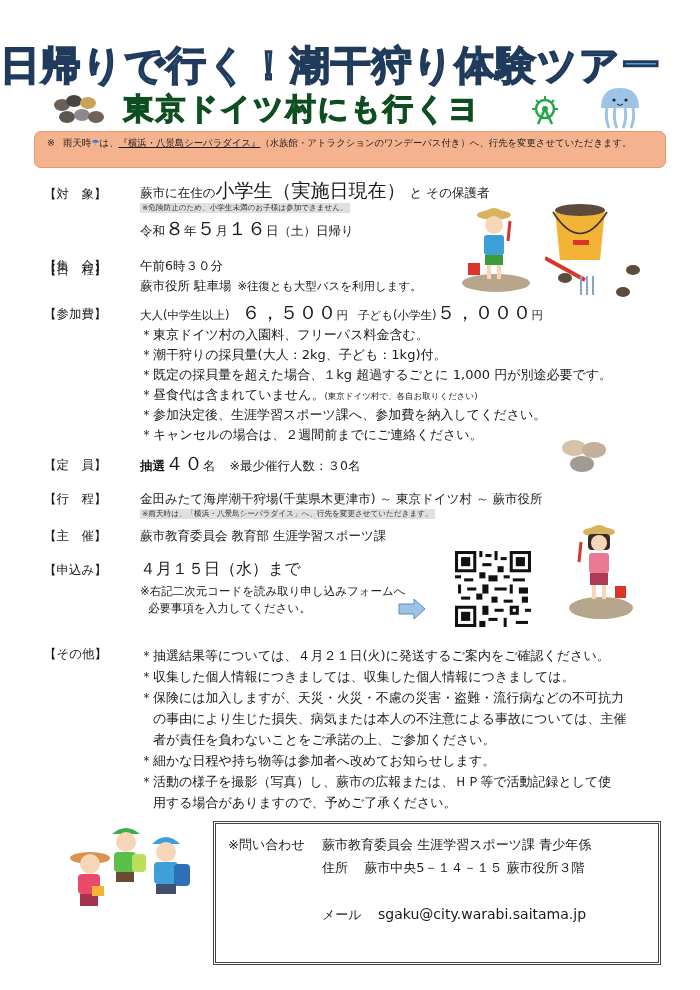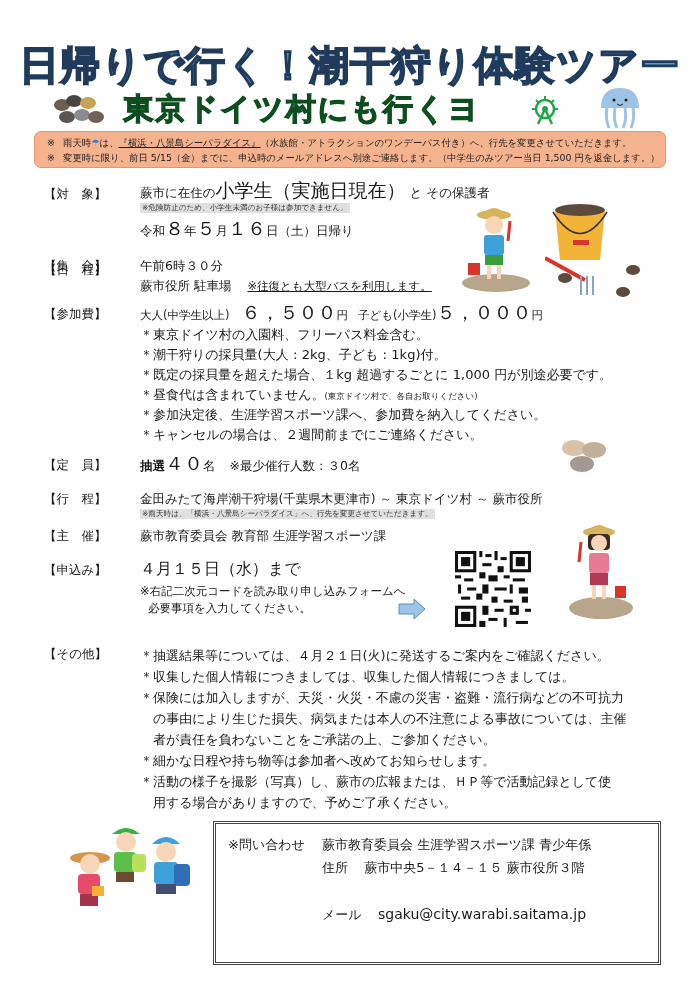--- a/index.html
+++ b/index.html
@@ -1,21 +1,21 @@
 <!DOCTYPE html>
 <html><head>
 <meta charset="utf-8">
 <style>
   html, body { margin: 0; padding: 0; background: #ffffff; }
   body { width: 700px; height: 990px; position: relative; overflow: hidden;
          font-family: "DejaVu Sans", "Liberation Sans", sans-serif; color: #1a1a1a; }
   .abs { position: absolute; }
 
   
-  .title-main { left: 0; top: 42px; width: 700px; text-align: center;
+  .title-main { left: 0; top: 42px; width: 700px; text-align: left;
     font-size: 40px; font-weight: bold; color: #5b9bd5; letter-spacing: 1px;
     -webkit-text-stroke: 1.6px #1f3a5a; line-height: 46px; white-space: nowrap; }
   .title-sub { left: 8px; top: 92px; width: 588px; text-align: center;
     font-size: 30px; font-weight: bold; color: #15803d; letter-spacing: 2px;
     -webkit-text-stroke: 1.2px #0e4d1f; line-height: 34px; white-space: nowrap; }
 
   
   .notice { left: 34px; top: 131px; width: 632px; height: 37px;
     background: #f4b28f; border: 1px solid #e7956a; border-radius: 7px;
     font-size: 9.4px; line-height: 15px; padding: 3px 0 0 12px; box-sizing: border-box; }
@@ -80,42 +80,39 @@
   <circle cx="17" cy="14" r="1.6" fill="#222"></circle>
     <circle cx="29" cy="14" r="1.6" fill="#222"></circle>
   <path d="M20 18 Q23 21 26 18" stroke="#222" fill="none" stroke-width="1"></path>
   <path d="M10 22 Q8 32 12 42 M18 22 Q16 34 20 42 M28 22 Q30 34 26 42 M36 22 Q38 32 34 42" stroke="#9dc3e6" fill="none" stroke-width="3"></path>
 </svg>
 
 <div class="abs notice">
   <div class="line">
     <span class="mark">※</span><span>雨天時</span><span class="umb">☂</span><span>は、</span><span class="u">『横浜・八景島シーパラダイス』</span><span>（水族館・アトラクションのワンデーパス付き）へ、行先を変更させていただきます。</span>
   </div>
-  <div class="line">
-    <span class="mark">※</span><span>変更時に限り、前日 5/15（金）までに、申込時のメールアドレスへ別途ご連絡します。（中学生のみツアー当日 1,500 円を返金します。）</span>
-  </div>
 </div>
 
 <div class="abs label" style="top:186px;">【対　象】</div>
 <div class="abs val" style="top:178px;">
   <span>蕨市に在住の</span><span class="big">小学生（実施日現在）</span>
   <span>と その保護者</span>
 </div>
 <div class="abs small-note" style="top:203px;">※危険防止のため、小学生未満のお子様は参加できません。</div>
 
 <div class="abs label" style="top:224px;margin-top:38px;">【日　程】</div>
 <div class="abs val" style="top:216px;">
   <span>令和</span><span class="big">８</span><span>年</span><span class="big">５</span><span>月</span><span class="big">１６</span><span>日</span><span>（土）</span><span>日帰り</span>
 </div>
 
 <div class="abs label" style="top:258px;">【集　合】</div>
 <div class="abs val" style="top:258px;">午前6時３０分</div>
 <div class="abs val" style="top:278px;">
   <span>蕨市役所 駐車場</span>
-  <span style="margin-left:12px;font-size:11.5px;text-decoration:underline;">※往復とも大型バスを利用します。</span>
+  <span style="margin-left:2px;font-size:11.5px;">※往復とも大型バスを利用します。</span>
 </div>
 
 <svg class="illus" style="left:460px;top:203px;" width="75" height="90">
   <ellipse cx="36" cy="80" rx="34" ry="9" fill="#b7a58c"></ellipse>
   <ellipse cx="34" cy="12" rx="17" ry="5" fill="#d8b35e"></ellipse>
   <path d="M22 12 Q34 -2 46 12 Z" fill="#d8b35e"></path>
   <circle cx="34" cy="22" r="9" fill="#f7d6b8"></circle>
   <rect x="24" y="32" width="20" height="20" rx="3" fill="#3ea0d8"></rect>
   <rect x="25" y="52" width="18" height="10" fill="#3a9d3a"></rect>
   <rect x="27" y="62" width="4" height="14" fill="#f7d6b8"></rect>

